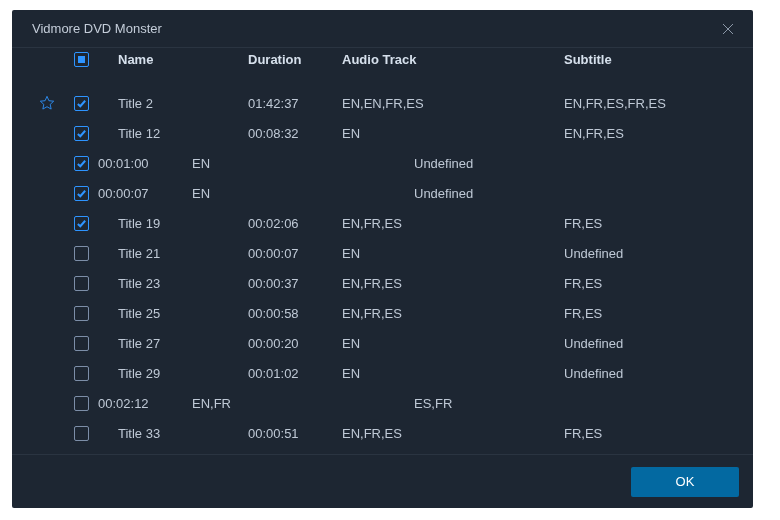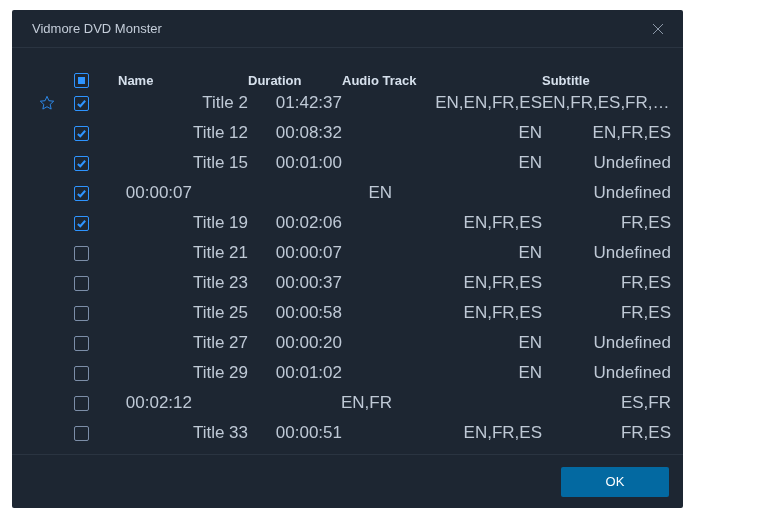--- a/index.html
+++ b/index.html
@@ -1,39 +1,39 @@
 <!DOCTYPE html>
 <html><head>
 <meta charset="utf-8">
 <style>
   * { box-sizing: border-box; margin: 0; padding: 0; }
   html, body { width: 780px; height: 520px; overflow: hidden; font-family: -apple-system, "Segoe UI", Arial, sans-serif; }
   body { background: #ffffff; padding: 10px 12px 12px 12px; }
-  .window { width: 671px; height: 498px; background: #1d2632; border-radius: 2px; position: relative; color: #b9c4d2; font-size: 13px; }
+  .window { width: 741px; height: 498px; background: #1d2632; border-radius: 2px; position: relative; color: #b9c4d2; font-size: 13px; }
   .titlebar { height: 38px; display: flex; align-items: center; padding: 0 14px 0 20px; border-bottom: 1px solid #2a3441; }
   .titlebar .title { font-size: 13px; color: #c4cdd9; }
   .titlebar .close { margin-left: auto; display:flex; align-items:center; justify-content:center; width:22px; height:22px; cursor:pointer; }
   .titlebar .close svg { stroke:#8b97a7; }
 
   .content { position: relative; height: 406px; padding: 4px 12px 0 18px; }
-  .thead { display:flex; align-items:flex-end; height: 36px; font-weight:700; color:#d6e0ec; font-size:13px; }
+  .thead { display:flex; align-items:flex-start; height: 36px; font-weight:700; color:#d6e0ec; font-size:13px; }
   .col-star { width: 34px; display:flex; justify-content:center; }
   .col-check { width: 34px; display:flex; justify-content:center; }
   .col-name  { width: 150px; padding-left: 20px; }
   .col-dur   { width: 94px; }
   .col-audio { width: 200px; }
-  .col-sub   { flex: 1; }
+  .col-sub   { flex: 1; margin-left: 22px; }
 
   .thead .col-check .hbox {
     width:15px; height:15px; border:1.5px solid #2e94ff; border-radius:2px; display:flex; align-items:center; justify-content:center;
   }
   .thead .col-check .hbox .fill { width:7px; height:7px; background:#2e94ff; }
 
   .rows { height: 360px; overflow-y: auto; }
-  .row { display:flex; align-items:center; height:30px; color:#bfc9d6; font-size:17px;text-align:right; }
+  .row { display:flex; align-items:center; height:30px; color:#bfc9d6; font-size:13px; }
   .row .col-name, .row .col-dur, .row .col-audio, .row .col-sub { white-space: nowrap; overflow:hidden; text-overflow:ellipsis; }
   .row .col-name { padding-left: 20px; }
 
   .star-wrap { display:flex; align-items:center; justify-content:center; width:100%; }
   .star-wrap svg { stroke:#2e94ff; fill:none; stroke-width:1.3; }
 
   .cbox { width:15px; height:15px; border-radius:2px; display:flex; align-items:center; justify-content:center; cursor:pointer; }
   .cbox.unchecked { border:1.5px solid #7c8ea8; }
   .cbox.checked { border:1.5px solid #2e94ff; }
   .cbox.checked svg { stroke:#2e94ff; stroke-width:2.2; fill:none; }
@@ -112,21 +112,20 @@
         </div>
         <div class="row">
           <div class="col-star"></div>
           <div class="col-check">
             <div class="cbox checked">
               <svg width="11" height="11" viewBox="0 0 12 12">
                 <polyline points="2,6.5 4.7,9 10,3"></polyline>
               </svg>
             </div>
           </div>
-          <div class="col-name">Title 15</div>
           <div class="col-dur">00:01:00</div>
           <div class="col-audio">EN</div>
           <div class="col-sub">Undefined</div>
         </div>
         <div class="row">
           <div class="col-star"></div>
           <div class="col-check">
             <div class="cbox checked">
               <svg width="11" height="11" viewBox="0 0 12 12">
                 <polyline points="2,6.5 4.7,9 10,3"></polyline>

